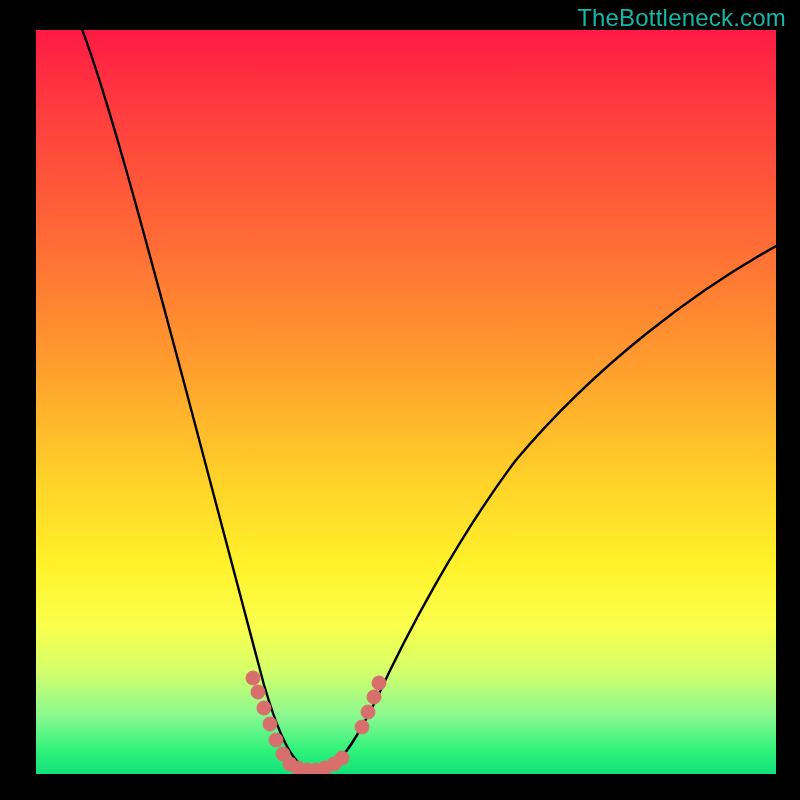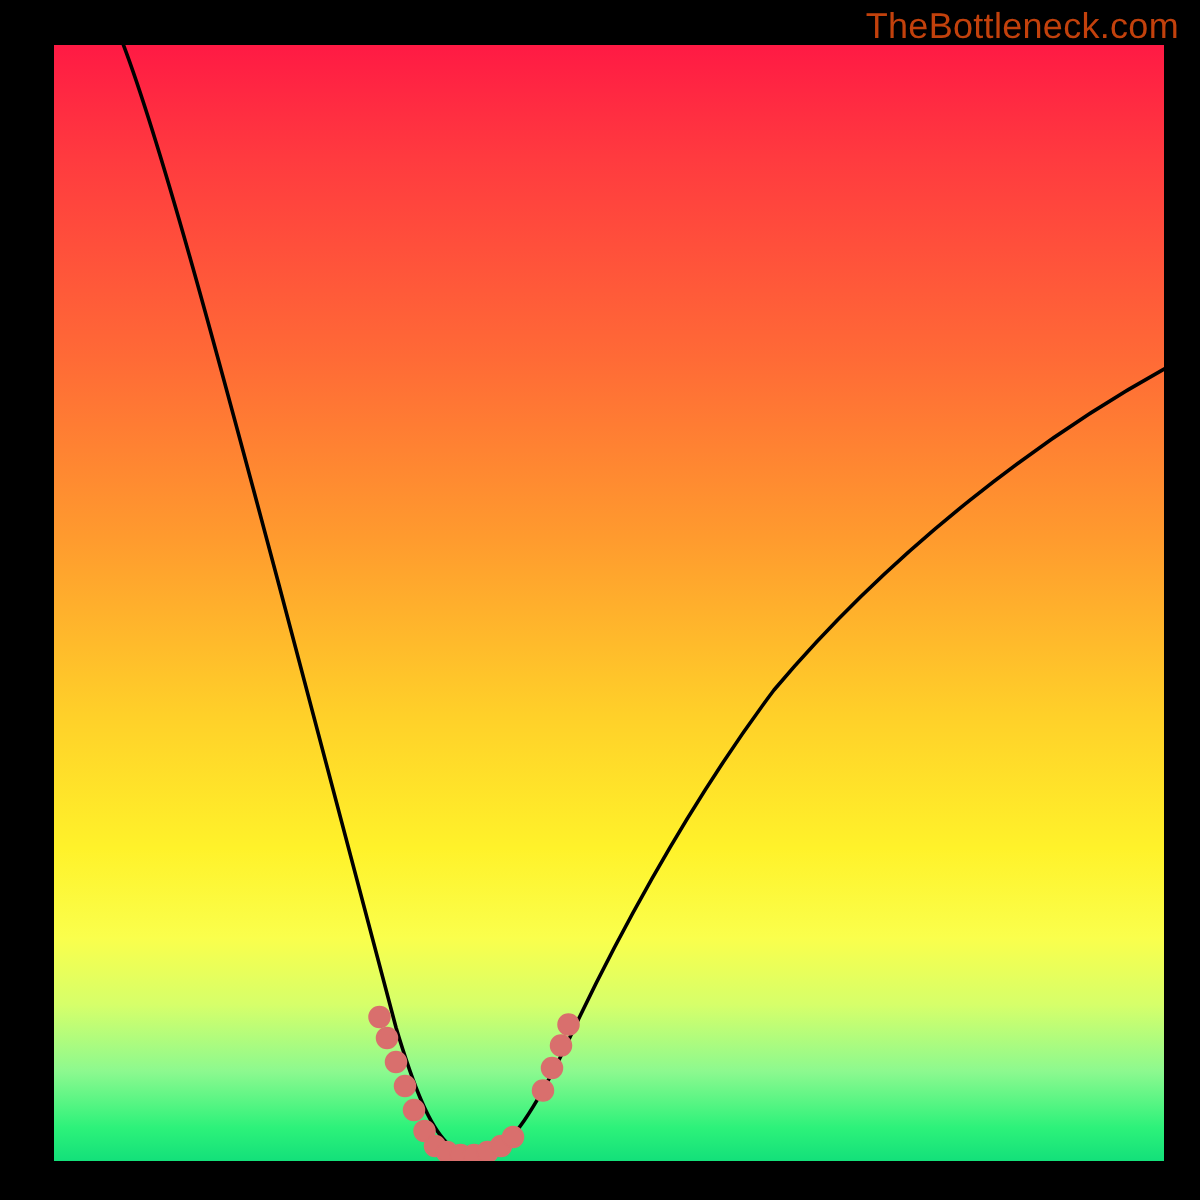--- a/index.html
+++ b/index.html
@@ -36,21 +36,21 @@
       #d6ff6a 86%,
       #8cf98f 92%,
       #2df27a 97%,
       #13e07a 100%
     );
   }
   .watermark {
     position: absolute;
     top: 4px;
     right: 14px;
-    color: #c2410c;
+    color: #14b8a6;
     font-size: 24px;
     font-weight: 400;
     letter-spacing: 0.2px;
     user-select: none;
   }
   svg.curve {
     position: absolute;
     left: 0; top: 0;
     width: 740px; height: 744px;
   }

